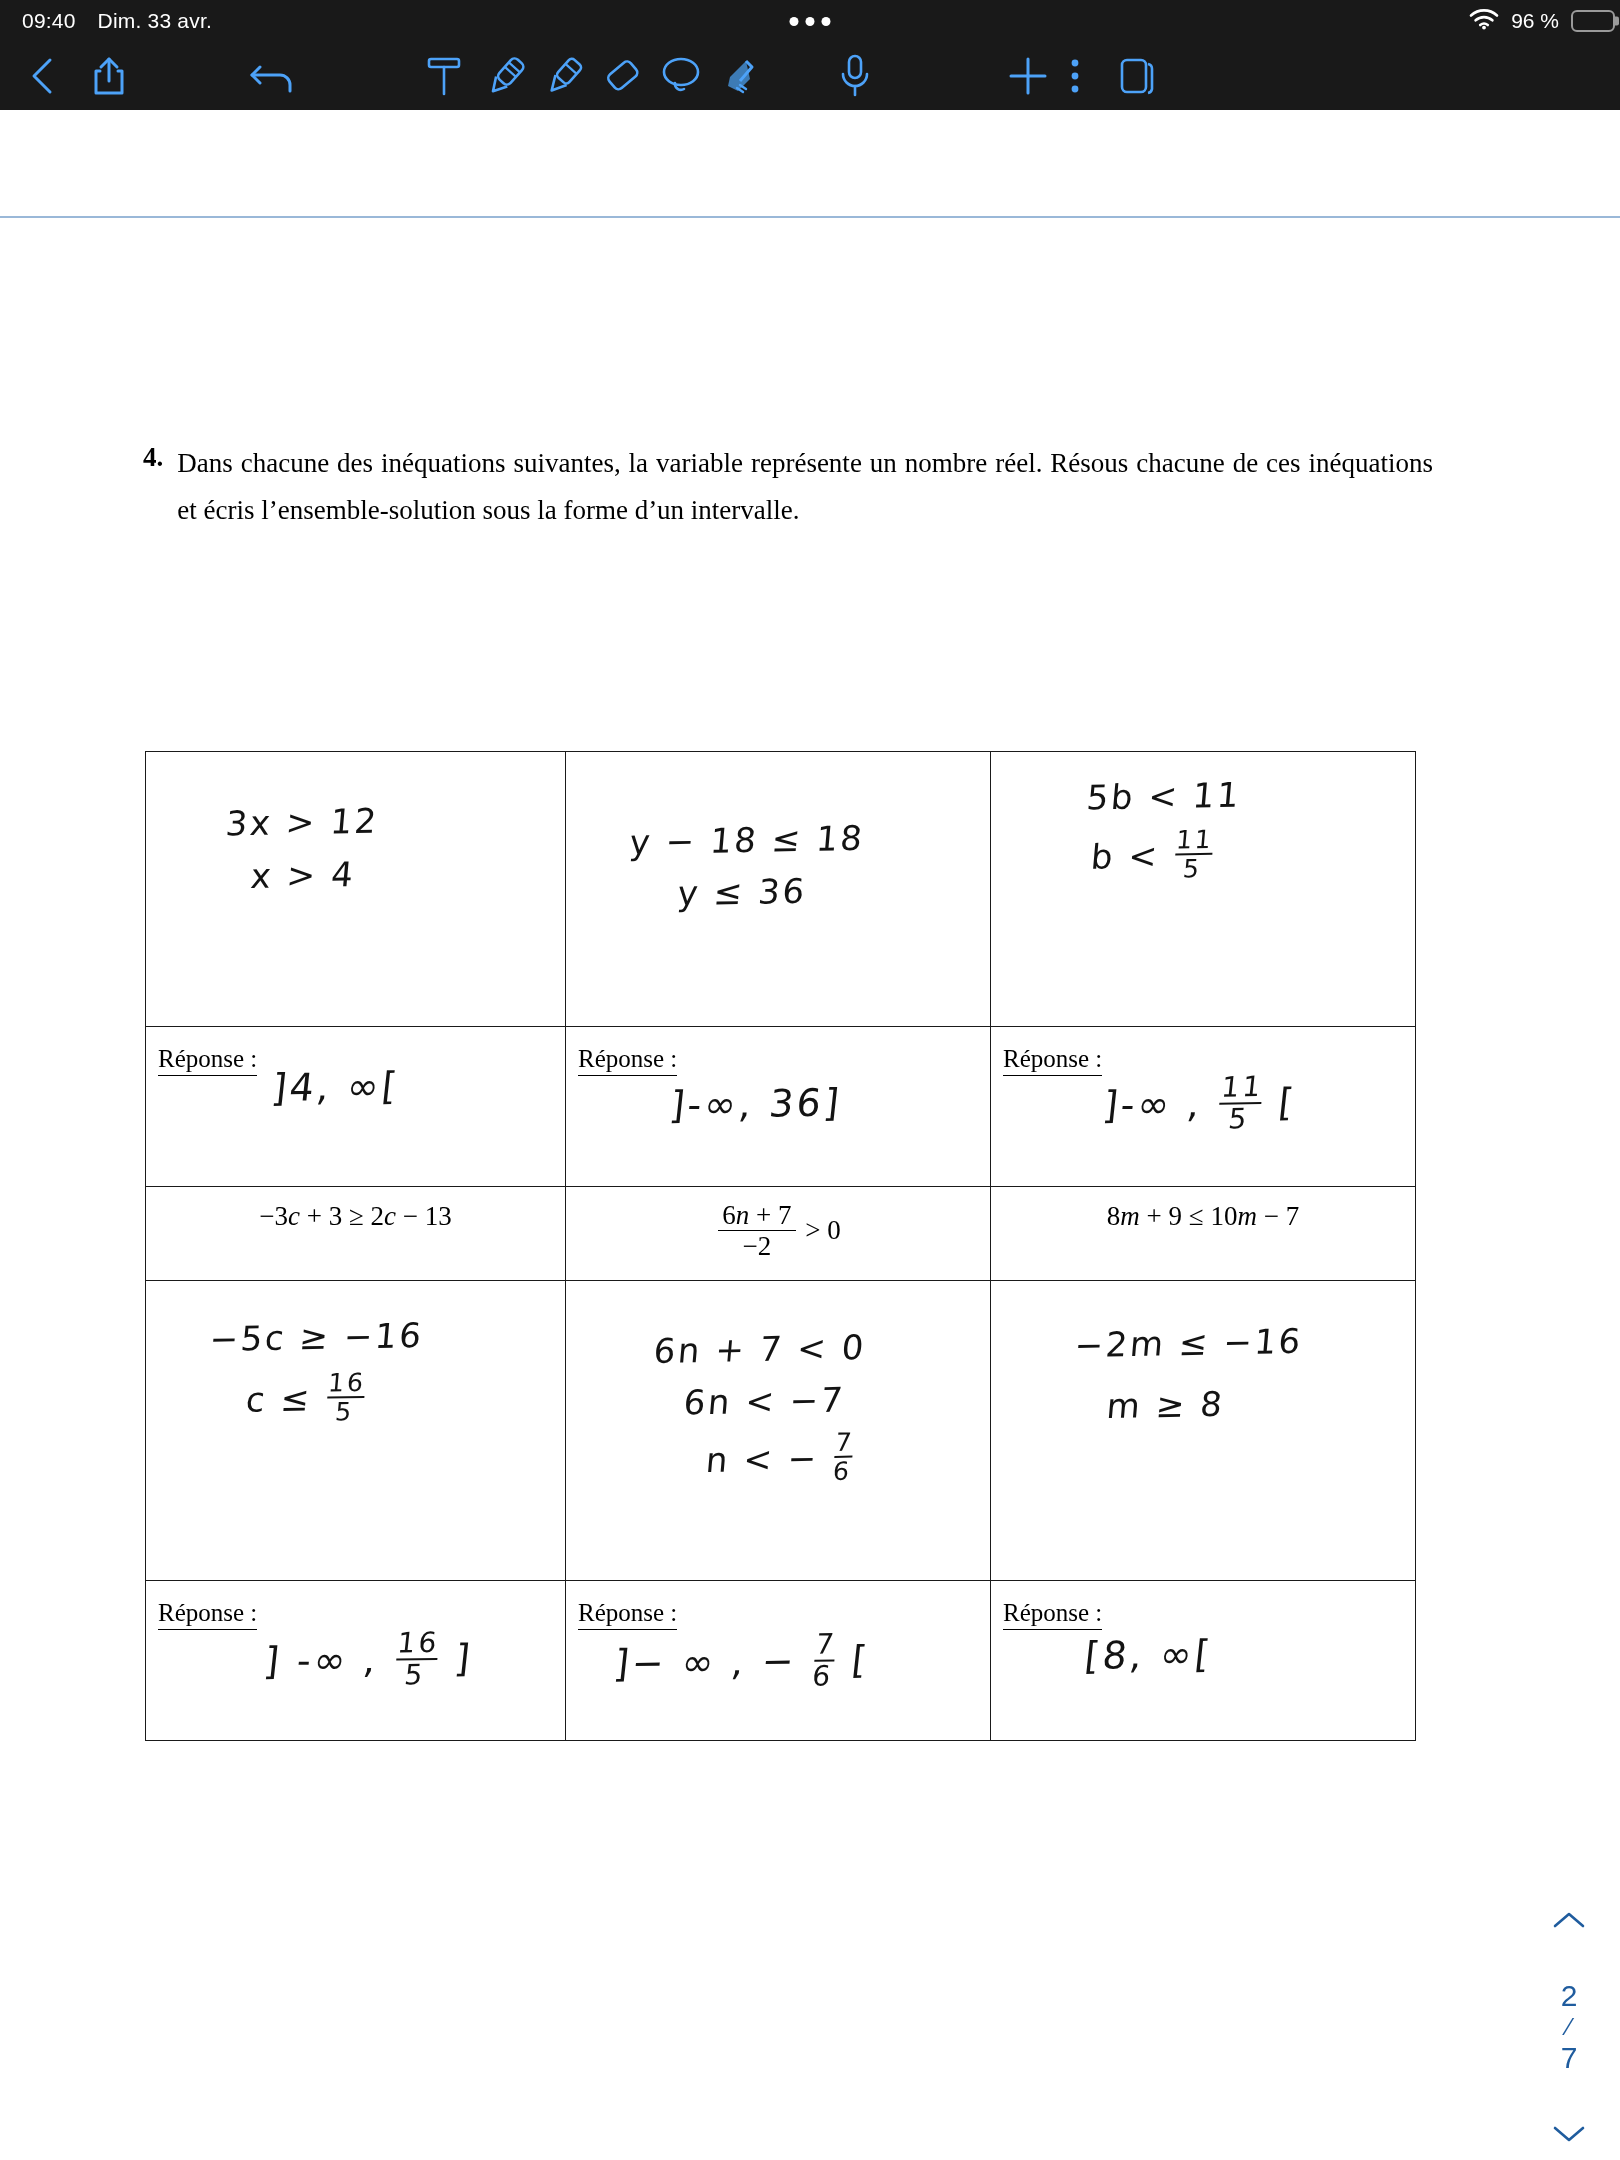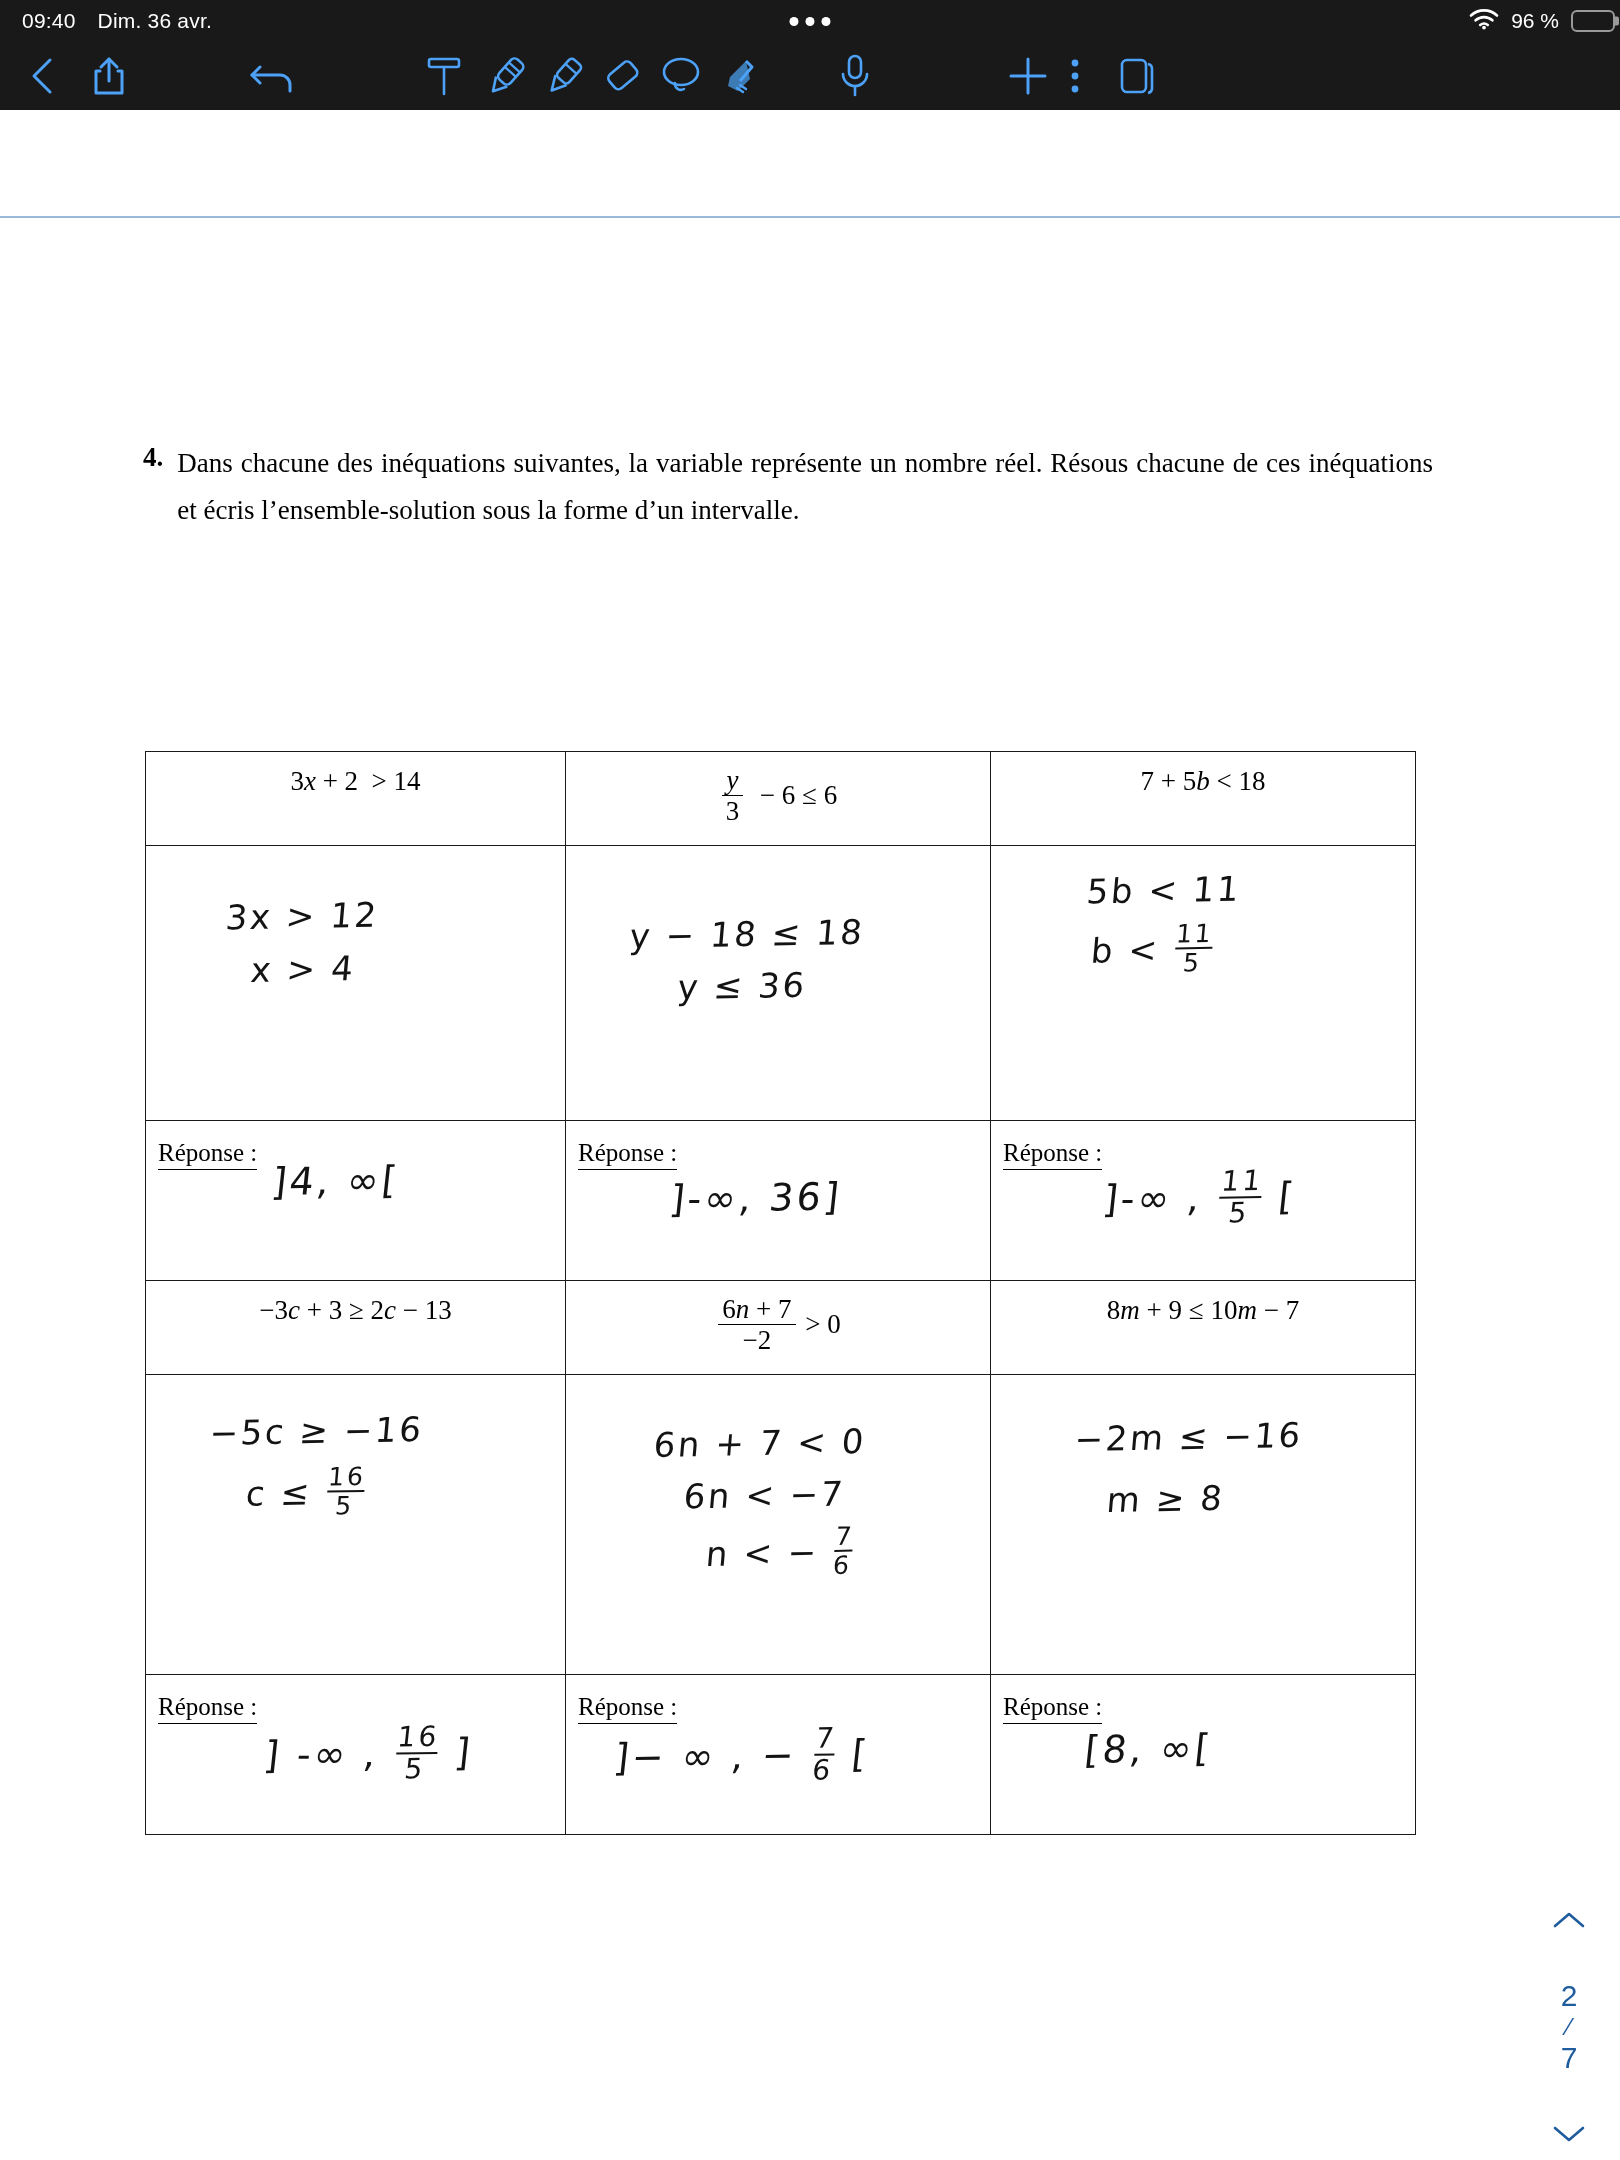--- a/index.html
+++ b/index.html
@@ -155,21 +155,21 @@
   #page-nav .pnum { font-size: 30px; font-family: "Liberation Sans", sans-serif; }
   #page-nav .pslash { font-size: 24px; transform: rotate(0deg); }
   .nav-gap { height: 44px; }
 </style>
 </head>
 <body>
 
 <div id="status-bar">
   <div class="sb-left">
     <span class="sb-time">09:40</span>
-    <span class="sb-date">Dim. 36 avr.</span>
+    <span class="sb-date">Dim. 33 avr.</span>
   </div>
   <div class="sb-center">
     <span class="sb-dot"></span>
     <span class="sb-dot"></span>
     <span class="sb-dot"></span>
   </div>
   <div class="sb-right">
     <span>
       <svg width="30" height="22" viewBox="0 0 30 22">
         <path d="M2 7.5 A19 19 0 0 1 28 7.5" stroke="#fff" stroke-width="2.6" fill="none" stroke-linecap="round"></path>
@@ -297,32 +297,20 @@
     </div>
 
     <table id="tbl">
       <colgroup>
           <col class="c1">
           <col class="c2">
           <col class="c3">
         </colgroup>
       <tbody>
 
-        <tr>
-          <td class="eq-cell">
-            <span>3</span><span class="mi">x</span><span>&nbsp;+ 2&nbsp; &gt; 14</span>
-          </td>
-          <td class="eq-cell">
-            <span class="frac"><span class="num mi">y</span><span class="den">3</span></span>
-            <span>&nbsp;− 6 ≤ 6</span>
-          </td>
-          <td class="eq-cell">
-            <span>7 + 5</span><span class="mi">b</span><span>&nbsp;&lt; 18</span>
-          </td>
-        </tr>
 
         <tr>
           <td class="work-cell">
             <span class="hw hw-line" style="left:80px; top:50px;">3x &gt; 12</span>
             <span class="hw hw-line" style="left:105px; top:103px;">x &gt; 4</span>
           </td>
           <td class="work-cell">
             <span class="hw hw-line" style="left:64px; top:68px;">y − 18 ≤ 18</span>
             <span class="hw hw-line" style="left:112px; top:120px;">y ≤ 36</span>
           </td>

